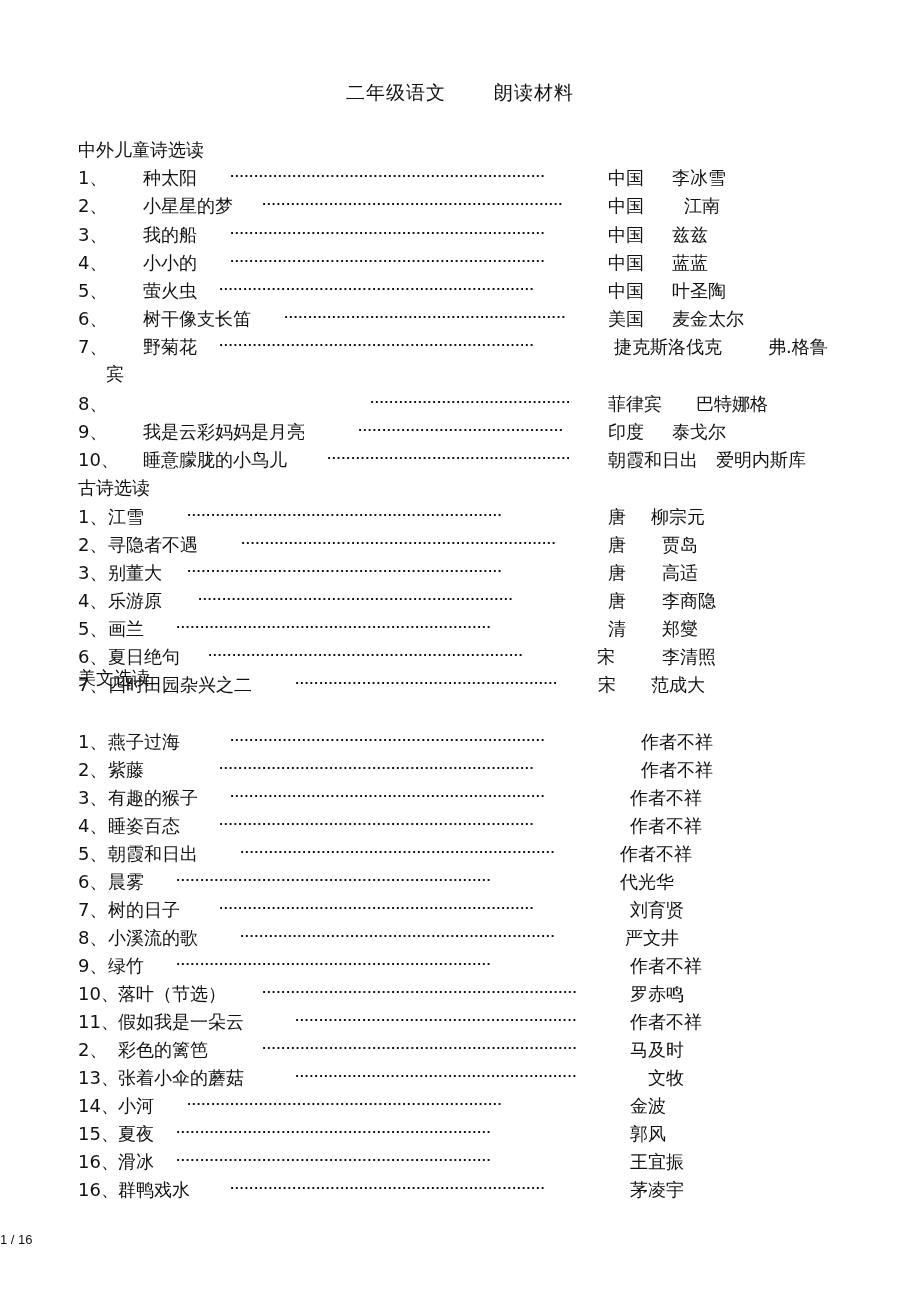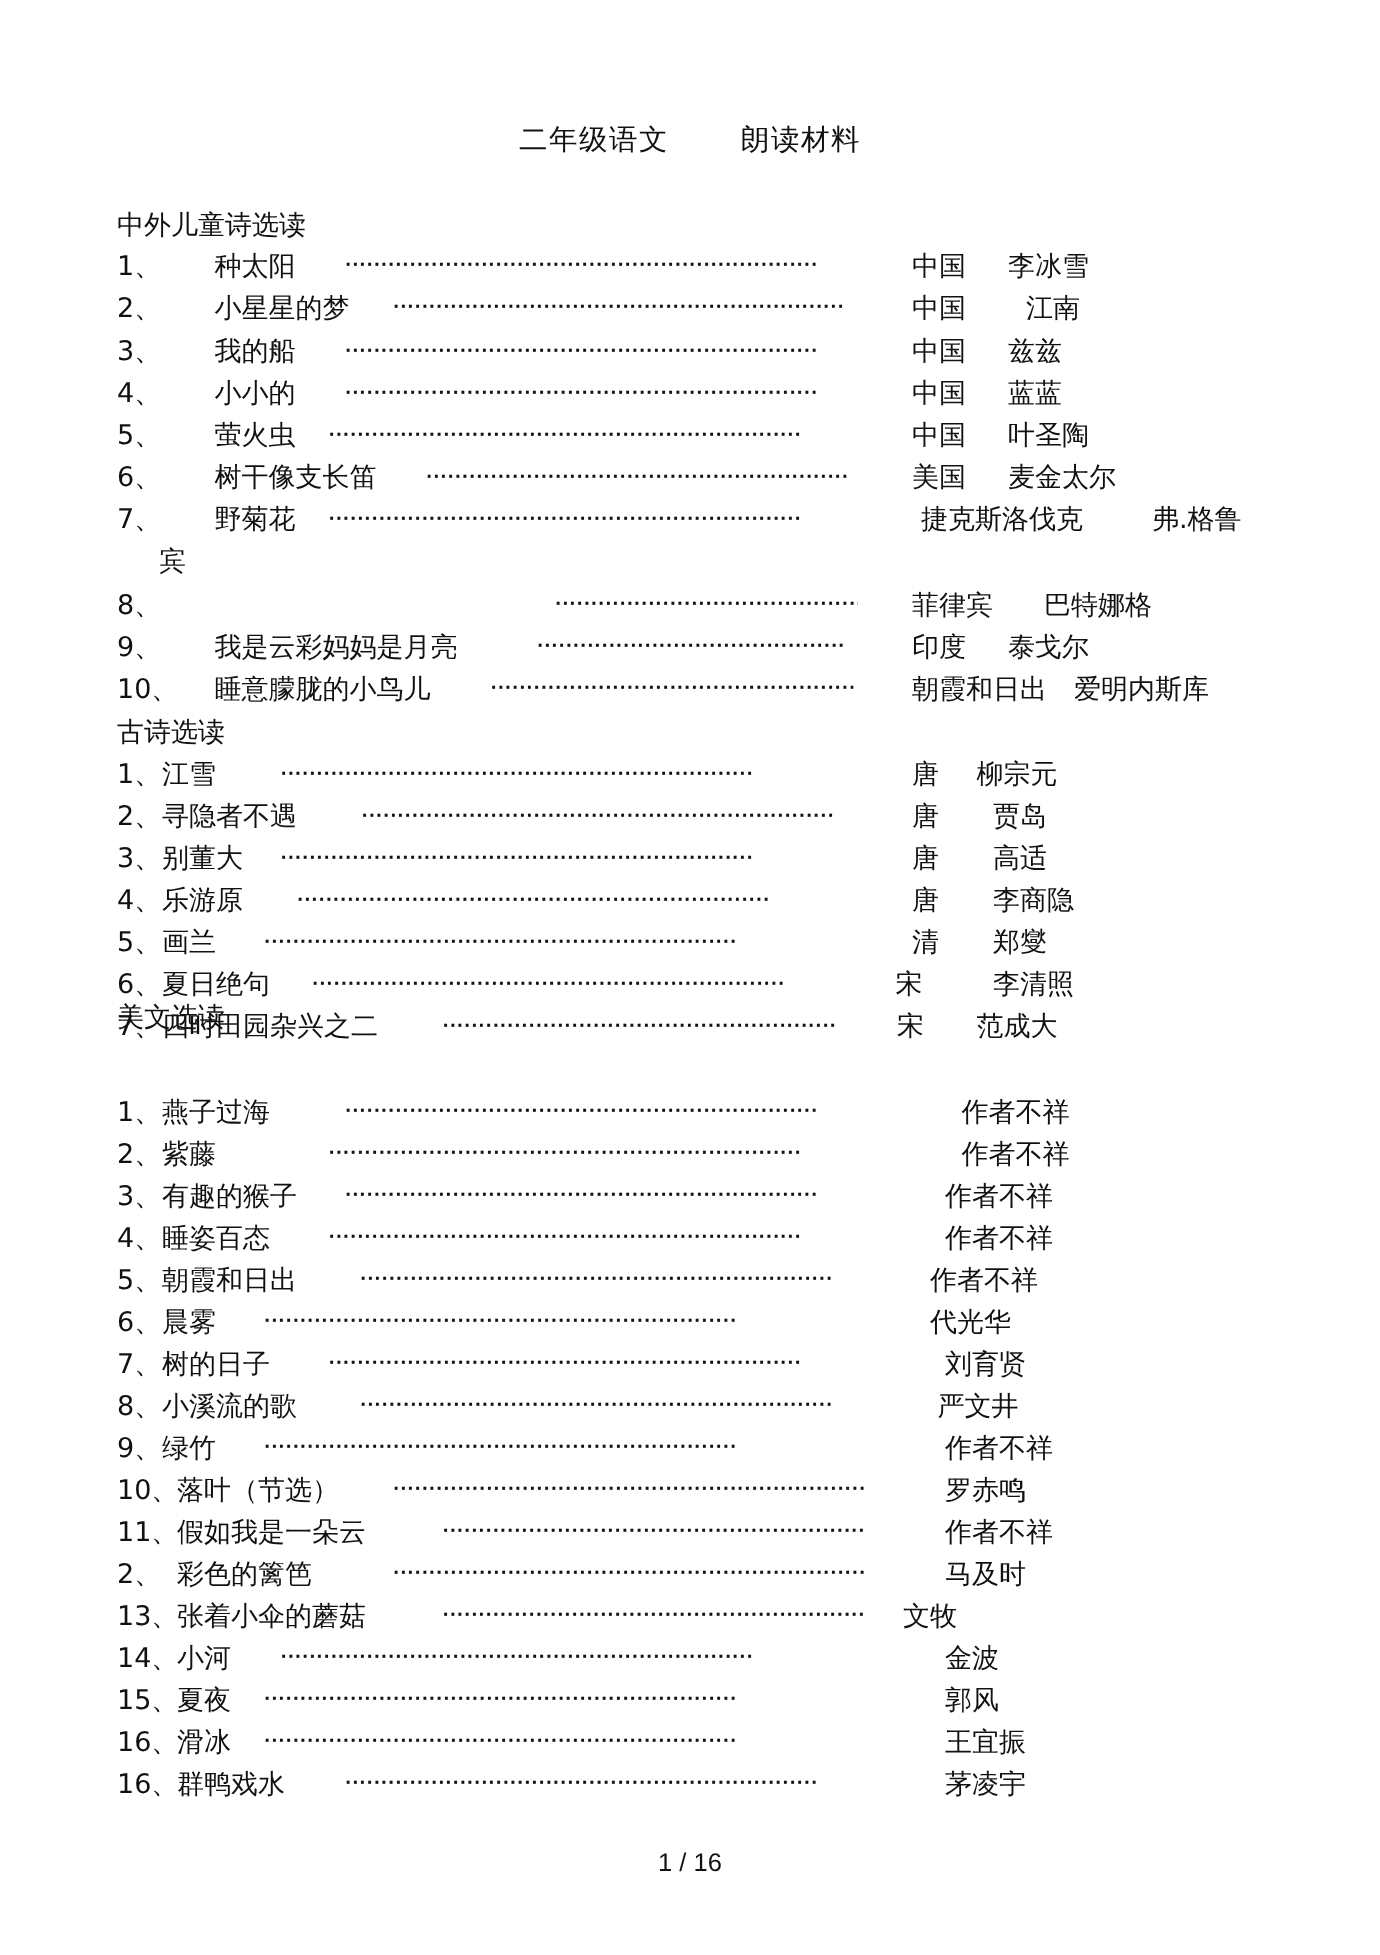--- a/index.html
+++ b/index.html
@@ -11,22 +11,22 @@
     .title .gap { display: inline-block; width: 48px; }
     .heading { position: absolute; left: 78px; font-size: 18px; }
     .row { position: absolute; left: 0; width: 920px; height: 28px; font-size: 18px; line-height: 28px; }
     .num { position: absolute; left: 78px; }
     .ttl { position: absolute; text-align: center; }
     .dots { position: absolute; overflow: hidden; white-space: nowrap; height: 28px;
             letter-spacing: 0.6px; font-size: 11px; font-weight: bold; line-height: 26px; }
     .orig { position: absolute; }
     .auth { position: absolute; }
     .wrap { position: absolute; left: 106px; font-size: 18px; }
-    .footer { position: absolute; top: 1232px; left: 0; width: 920px; text-align: center;
-              font-family: "Liberation Sans", sans-serif; font-size: 17px; }
+    .footer { position: absolute; top: 1232px; left: 0; width: 920px; 
+              font-family: "Liberation Sans", sans-serif; font-size: 13px; }
   </style>
 </head>
 <body>
 
 <div class="page">
 
   <div class="title">
     <span>二年级语文</span><span class="gap"></span><span>朗读材料</span>
   </div>
 
@@ -226,21 +226,21 @@
   <div class="row" style="top:1036px">
     <span class="num">2、</span>
     <span class="ttl" style="left:118px">彩色的篱笆</span>
     <span class="dots" style="left:262px;width:322px">··································································</span>
     <span class="auth" style="left:630px">马及时</span>
   </div>
   <div class="row" style="top:1064px">
     <span class="num">13、</span>
     <span class="ttl" style="left:118px">张着小伞的蘑菇</span>
     <span class="dots" style="left:295px;width:282px">··································································</span>
-    <span class="auth" style="left:602px">文牧</span>
+    <span class="auth" style="left:648px">文牧</span>
   </div>
   <div class="row" style="top:1092px">
     <span class="num">14、</span>
     <span class="ttl" style="left:118px">小河</span>
     <span class="dots" style="left:187px;width:382px">··································································</span>
     <span class="auth" style="left:630px">金波</span>
   </div>
   <div class="row" style="top:1120px">
     <span class="num">15、</span>
     <span class="ttl" style="left:118px">夏夜</span>

